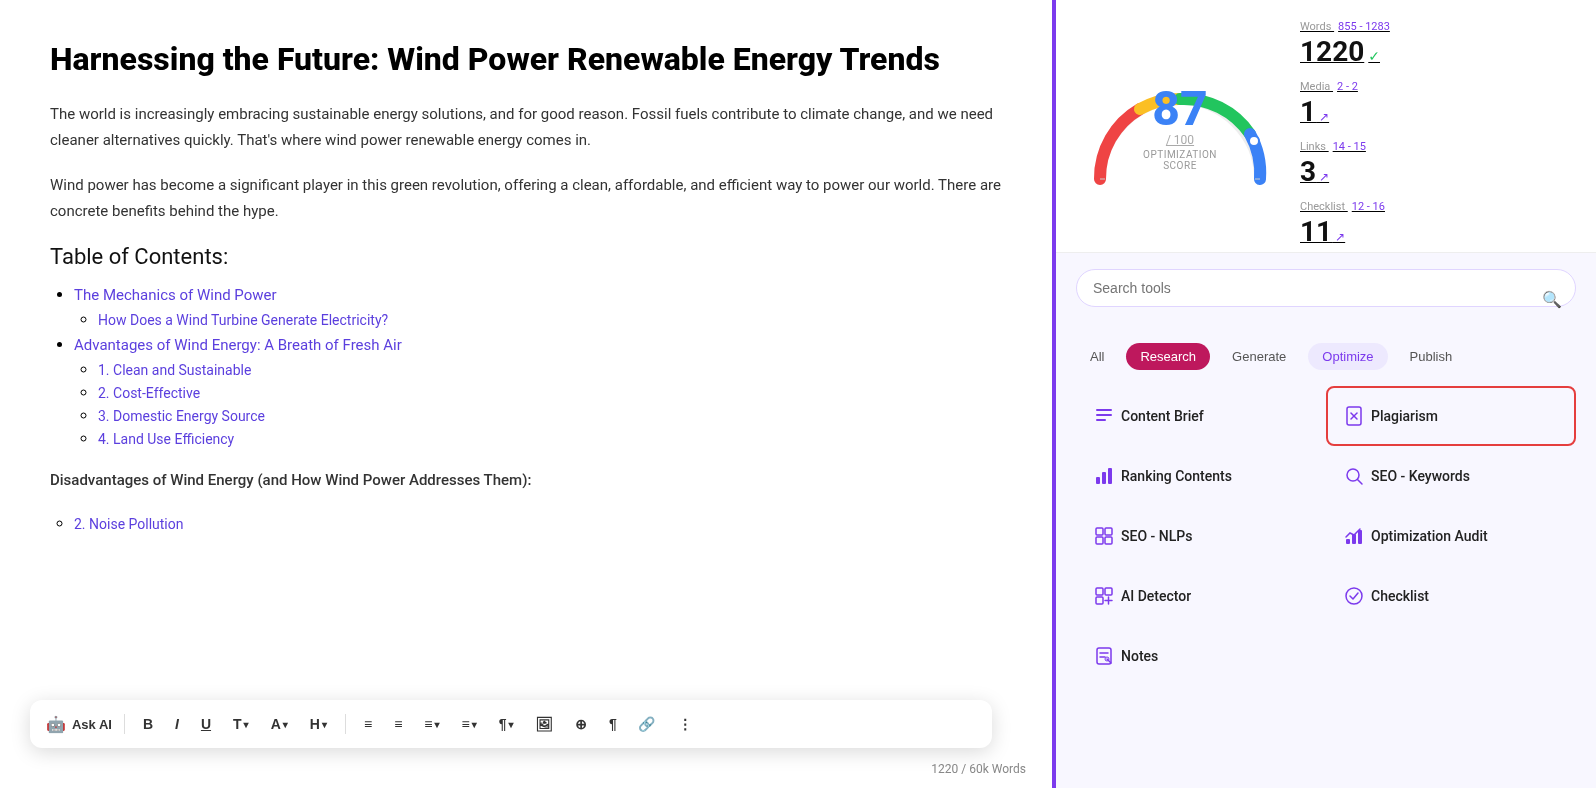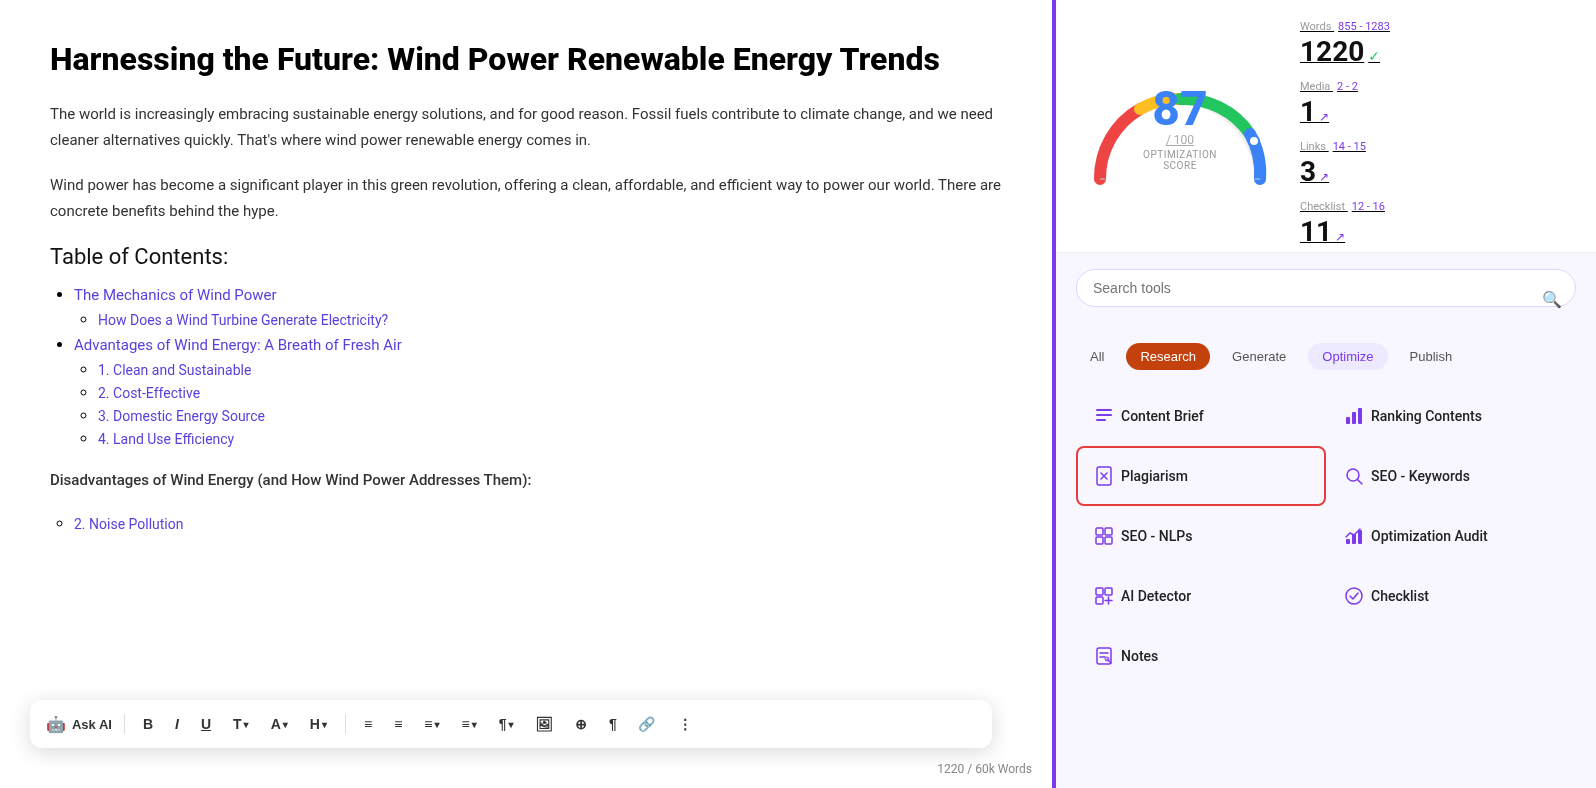--- a/index.html
+++ b/index.html
@@ -127,21 +127,21 @@
     .toolbar-sep {
       width: 1px;
       height: 20px;
       background: #ddd;
       margin: 0 2px;
     }
 
     .word-count-bar {
       position: absolute;
       bottom: 12px;
-      right: 20px;
+      right: 26px;
       font-size: 12px;
       color: #888;
     }
 
     
     .right-panel {
       width: 540px;
       background: #f8f7ff;
       display: flex;
       flex-direction: column;
@@ -285,21 +285,21 @@
     .filter-tab {
       padding: 6px 14px;
       border-radius: 20px;
       font-size: 13px;
       font-weight: 500;
       cursor: pointer;
       border: none;
     }
 
     .filter-tab.active-purple {
-      background: #c2410c;
+      background: #be185d;
       color: #fff;
     }
 
     .filter-tab.active-light {
       background: #ede9fe;
       color: #7c3aed;
     }
 
     .filter-tab.inactive {
       background: transparent;
@@ -498,40 +498,40 @@
         <div class="tool-icon">
           <svg width="22" height="22" viewBox="0 0 22 22" fill="none">
               <rect x="3" y="4" width="16" height="2" rx="1" fill="#7c3aed"></rect>
               <rect x="3" y="9" width="16" height="2" rx="1" fill="#7c3aed"></rect>
               <rect x="3" y="14" width="10" height="2" rx="1" fill="#7c3aed"></rect>
             </svg>
         </div>
         <span class="tool-name">Content Brief</span>
       </div>
 
+      <div class="tool-item highlighted">
+        <div class="tool-icon">
+          <svg width="22" height="22" viewBox="0 0 22 22" fill="none">
+              <rect x="4" y="2" width="14" height="18" rx="2" stroke="#7c3aed" stroke-width="1.5" fill="none"></rect>
+              <line x1="8" y1="8" x2="14" y2="14" stroke="#7c3aed" stroke-width="1.5" stroke-linecap="round"></line>
+              <line x1="14" y1="8" x2="8" y2="14" stroke="#7c3aed" stroke-width="1.5" stroke-linecap="round"></line>
+            </svg>
+        </div>
+        <span class="tool-name">Plagiarism</span>
+      </div>
+
       <div class="tool-item">
         <div class="tool-icon">
           <svg width="22" height="22" viewBox="0 0 22 22" fill="none">
               <rect x="3" y="12" width="4" height="7" rx="1" fill="#7c3aed"></rect>
               <rect x="9" y="7" width="4" height="12" rx="1" fill="#7c3aed"></rect>
               <rect x="15" y="3" width="4" height="16" rx="1" fill="#7c3aed"></rect>
             </svg>
         </div>
         <span class="tool-name">Ranking Contents</span>
-      </div>
-
-      <div class="tool-item highlighted">
-        <div class="tool-icon">
-          <svg width="22" height="22" viewBox="0 0 22 22" fill="none">
-              <rect x="4" y="2" width="14" height="18" rx="2" stroke="#7c3aed" stroke-width="1.5" fill="none"></rect>
-              <line x1="8" y1="8" x2="14" y2="14" stroke="#7c3aed" stroke-width="1.5" stroke-linecap="round"></line>
-              <line x1="14" y1="8" x2="8" y2="14" stroke="#7c3aed" stroke-width="1.5" stroke-linecap="round"></line>
-            </svg>
-        </div>
-        <span class="tool-name">Plagiarism</span>
       </div>
 
       <div class="tool-item">
         <div class="tool-icon">
           <svg width="22" height="22" viewBox="0 0 22 22" fill="none">
               <circle cx="10" cy="10" r="6" stroke="#7c3aed" stroke-width="1.5" fill="none"></circle>
               <line x1="14.5" y1="14.5" x2="19" y2="19" stroke="#7c3aed" stroke-width="1.5" stroke-linecap="round"></line>
             </svg>
         </div>
         <span class="tool-name">SEO - Keywords</span>

